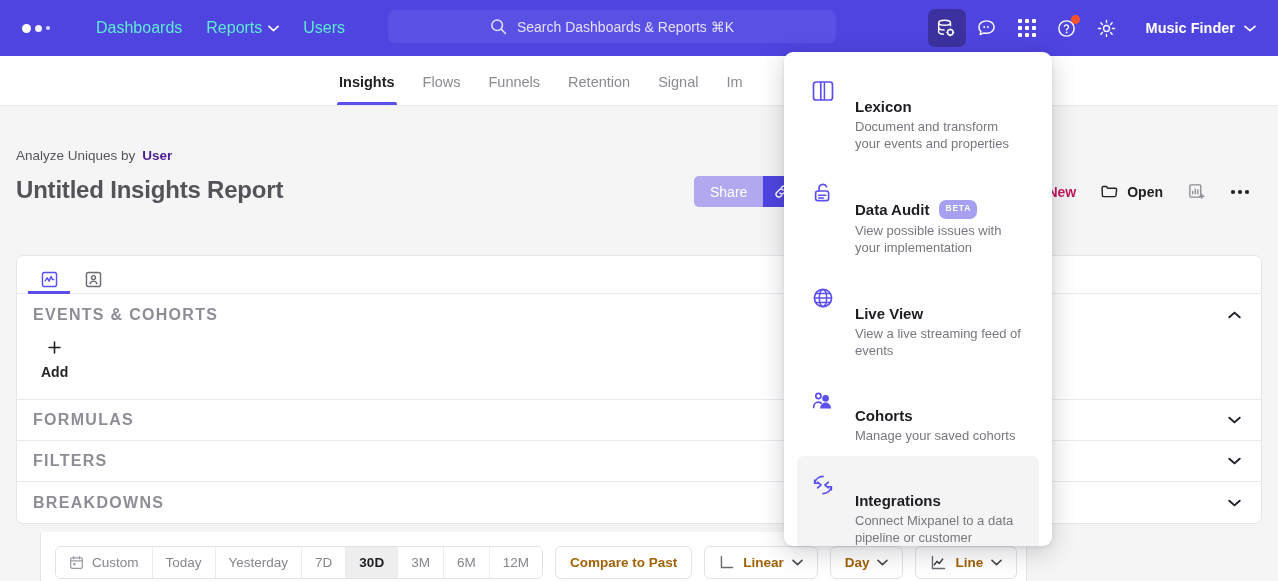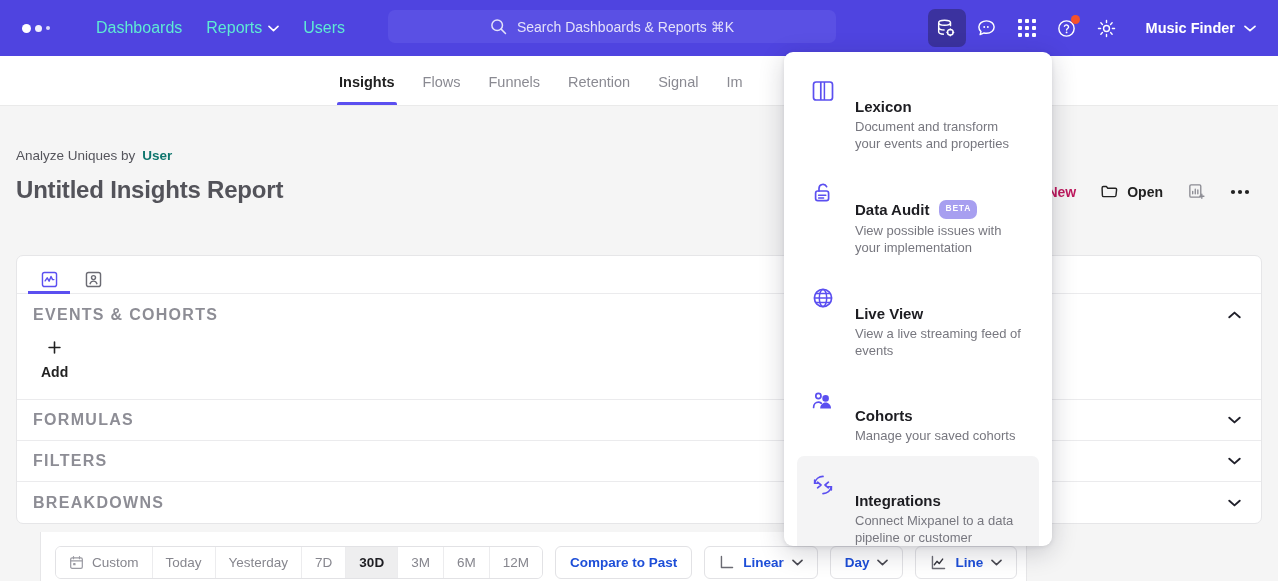--- a/index.html
+++ b/index.html
@@ -67,21 +67,21 @@
   .tab.active::after {
     content: ""; position: absolute; left: 12px; right: 12px; bottom: 0;
     height: 3px; background: #5b4ff0; border-radius: 2px 2px 0 0;
   }
 
   
   .subtitle {
     position: absolute; left: 16px; top: 148px; font-size: 13.5px; color: #55555c;
     display: flex; align-items: center; gap: 7px;
   }
-  .subtitle b { color: #0f766e; font-weight: bold; }
+  .subtitle b { color: #4c1d95; font-weight: bold; }
   .page-title {
     position: absolute; left: 16px; top: 176px; font-size: 24px;
     font-weight: bold; color: #53535a; letter-spacing: -.2px;
   }
 
   .share-group { position: absolute; left: 694px; top: 176px; display: flex; height: 31px; }
   .share-btn {
     background: #b0a9ef; color: #ffffff; font-size: 14px; border: none;
     border-radius: 5px 0 0 5px; padding: 0 16px; cursor: pointer;
   }
@@ -144,21 +144,21 @@
   }
   .seg > div {
     display: flex; align-items: center; gap: 8px; padding: 0 13px; font-size: 13.5px;
     color: #86868e; cursor: pointer; border-right: 1px solid #ececee; background: #fff;
   }
   .seg > div:last-child { border-right: none; }
   .seg > div.sel { background: #eeeeef; color: #1d1d22; font-weight: bold; }
   .pill {
     display: flex; align-items: center; gap: 8px; height: 33px; padding: 0 14px;
     border: 1px solid #e2e2e5; border-radius: 6px; background: #fff; font-size: 13.5px;
-    color: #1d4ed8; font-weight: bold; cursor: pointer; margin-left: 12px; white-space: nowrap;
+    color: #a16207; font-weight: bold; cursor: pointer; margin-left: 12px; white-space: nowrap;
   }
   .right-ctrls { display: flex; align-items: center; }
 
   
   .panel {
     position: absolute; left: 784px; top: 52px; width: 268px; height: 494px;
     background: #ffffff; border-radius: 9px;
     box-shadow: 0 6px 26px rgba(25,25,45,.20), 0 1px 4px rgba(25,25,45,.10);
     z-index: 20; padding: 10px 13px; overflow: hidden;
   }
@@ -281,20 +281,31 @@
     <div class="tab"><span>Signal</span></div>
     <div class="tab"><span>Im</span></div>
   </div>
 
   <div class="subtitle">
     <span>Analyze Uniques by</span>
     <b>User</b>
   </div>
   <div class="page-title">Untitled Insights Report</div>
 
+  <div class="share-group">
+    <button class="share-btn">Share</button>
+    <button class="share-link-btn">
+      <span>
+        <svg width="17" height="17" viewBox="0 0 18 18">
+          <path d="M7.3 10.7a2.9 2.9 0 0 0 4.2 0l2.4-2.4a2.96 2.96 0 0 0-4.2-4.2l-1 1" fill="none" stroke="#fff" stroke-width="1.5" stroke-linecap="round"></path>
+          <path d="M10.7 7.3a2.9 2.9 0 0 0-4.2 0l-2.4 2.4a2.96 2.96 0 1 0 4.2 4.2l1-1" fill="none" stroke="#fff" stroke-width="1.5" stroke-linecap="round"></path>
+        </svg>
+      </span>
+    </button>
+  </div>
 
   <div class="header-actions">
     <div class="haction muted">
       <span>New</span>
     </div>
     <div class="haction">
       <span>
         <svg width="19" height="19" viewBox="0 0 20 20">
           <path d="M2.2 6.2A1.4 1.4 0 0 1 3.6 4.8h3.1l1.5 1.8h7.9a1.4 1.4 0 0 1 1.4 1.4l-.7 6.2a1.4 1.4 0 0 1-1.4 1.2H3.9a1.4 1.4 0 0 1-1.4-1.3Z" fill="none" stroke="#222" stroke-width="1.5" stroke-linejoin="round"></path>
         </svg>

